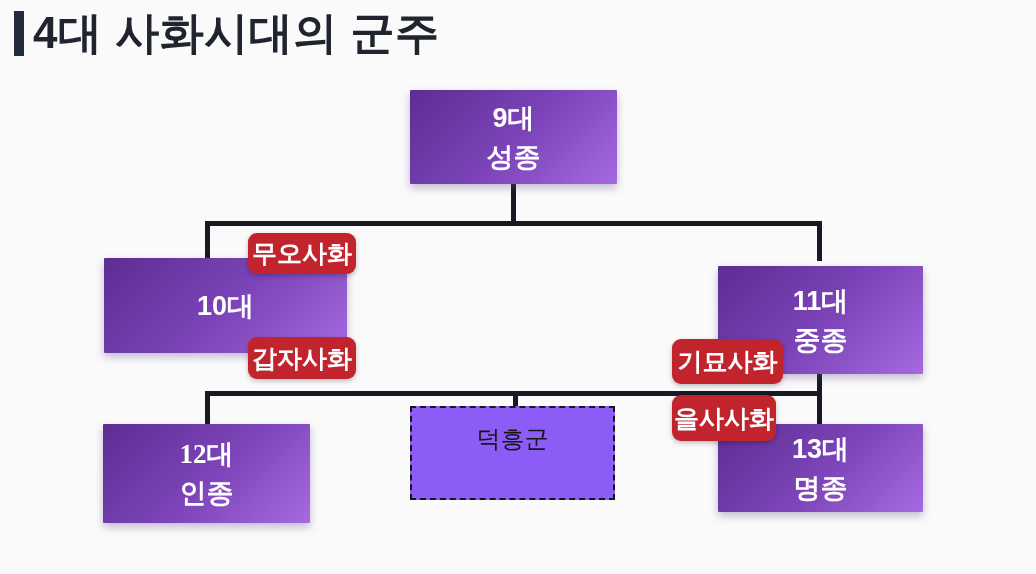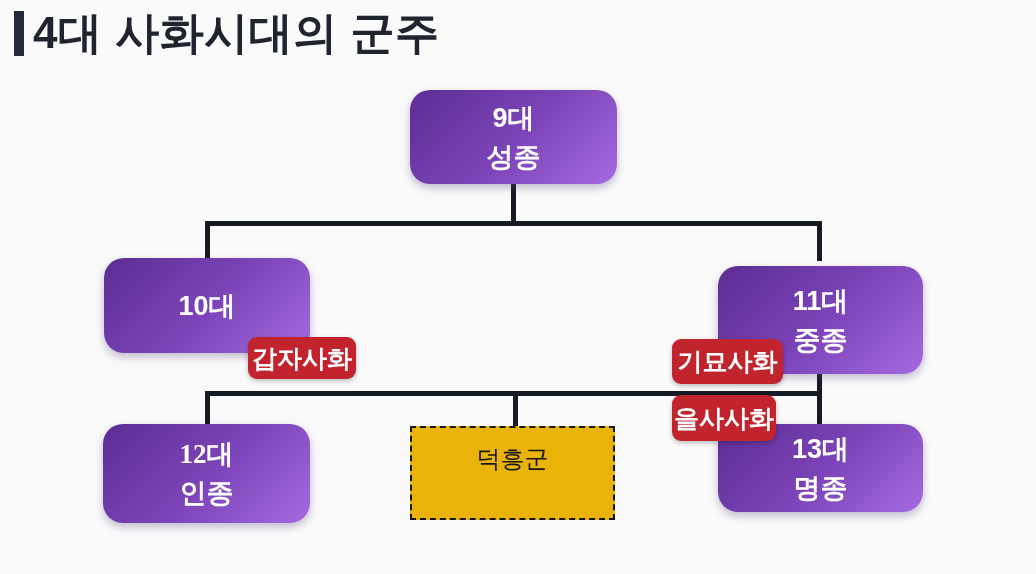--- a/index.html
+++ b/index.html
@@ -62,36 +62,36 @@
     z-index: 2;
     display: flex;
     flex-direction: column;
     align-items: center;
     justify-content: center;
     gap: 3px;
     box-sizing: border-box;
   }
   .monarch {
     background: linear-gradient(135deg, #5C2D93 0%, #7C44B8 52%, #A56ADF 100%);
-    border-radius: 20px;
+    border-radius: 1px;
     color: #FFFFFF;
     font-size: 27px;
     font-weight: 700;
     box-shadow: 0 4px 9px rgba(90, 70, 120, 0.35);
   }
   .monarch .node-line { line-height: 36px; }
   #node-seongjong  { left: 410px; top: 90px;  width: 207px; height: 94px; }
-  #node-yeonsangun { left: 104px; top: 258px; width: 206px; height: 95px; }
+  #node-yeonsangun { left: 104px; top: 258px; width: 243px; height: 95px; }
   #node-jungjong   { left: 718px; top: 266px; width: 205px; height: 108px; }
   #node-injong     { left: 103px; top: 424px; width: 207px; height: 99px; font-family: Liberation Serif, serif; }
   #node-myeongjong { left: 718px; top: 424px; width: 205px; height: 88px; }
 
   .dashed-node {
-    left: 410px; top: 426px; width: 205px; height: 94px;
-    background: #eab308;
+    left: 410px; top: 406px; width: 205px; height: 94px;
+    background: #8b5cf6;
     border: 2px dashed #15151A;
     color: #15151A;
     font-size: 24px;
     font-weight: 400;
     justify-content: flex-start;
     padding-top: 15px;
   }
 
   
   .badge {
@@ -154,17 +154,18 @@
 
   <div class="node dashed-node" id="node-deokheunggun">
     <div class="node-line">덕흥군</div>
   </div>
 
   <div class="node monarch" id="node-myeongjong">
     <div class="node-line">13대</div>
     <div class="node-line">명종</div>
   </div>
 
+  <div class="badge" id="badge-muo">무오사화</div>
   <div class="badge" id="badge-gimyo">기묘사화</div>
   <div class="badge" id="badge-gapja">갑자사화</div>
   <div class="badge" id="badge-eulsa">을사사화</div>
 
 </div>
 
 </body></html>

